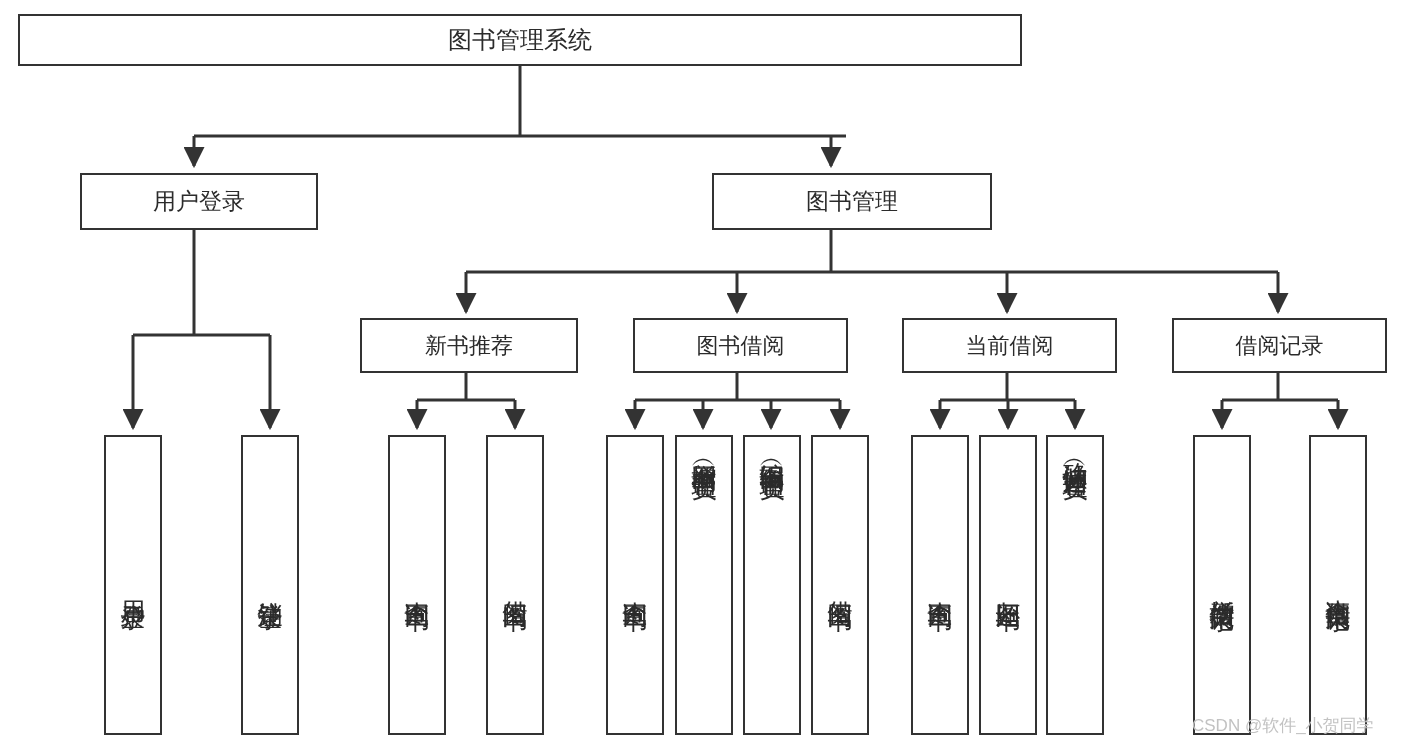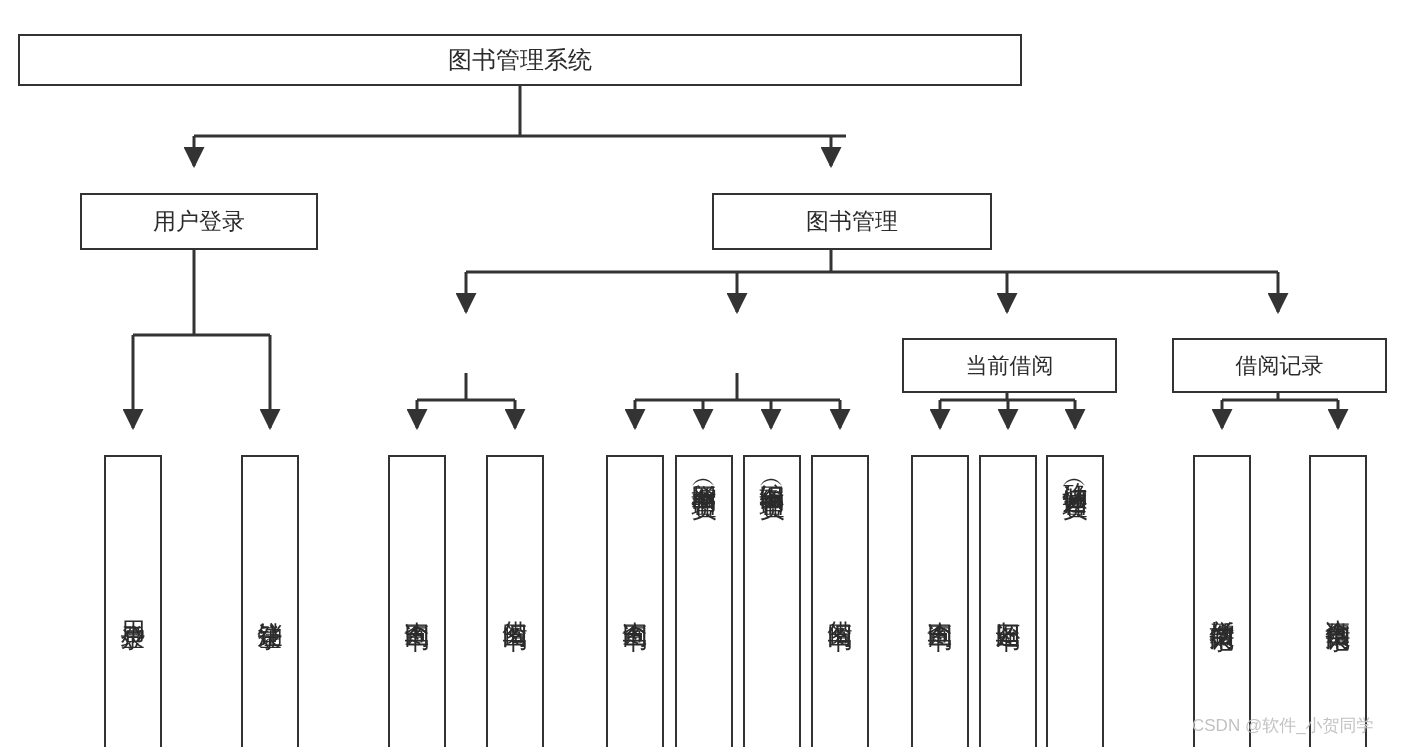--- a/index.html
+++ b/index.html
@@ -28,21 +28,20 @@
   }
   .node {
     position: absolute;
     box-sizing: border-box;
     background: #ffffff;
     border: 2px solid #333333;
     display: flex;
     align-items: center;
     justify-content: center;
     color: #2b2b2b;
-    margin-top: 20px;
   }
   .node-label {
     color: #2b2b2b;
     line-height: 1.25;
     text-align: center;
     white-space: nowrap;
   }
   .root-node .node-label {
     font-size: 24px;
   }
@@ -138,21 +137,27 @@
   </div>
 
   <div class="node branch-node" style="left:80px; top:173px; width:238px; height:57px;">
     <span class="node-label">用户登录</span>
   </div>
 
   <div class="node branch-node" style="left:712px; top:173px; width:280px; height:57px;">
     <span class="node-label">图书管理</span>
   </div>
 
-
+  <div class="node group-node" style="left:360px; top:318px; width:218px; height:55px;">
+    <span class="node-label">新书推荐</span>
+  </div>
+
+  <div class="node group-node" style="left:633px; top:318px; width:215px; height:55px;">
+    <span class="node-label">图书借阅</span>
+  </div>
 
   <div class="node group-node" style="left:902px; top:318px; width:215px; height:55px;">
     <span class="node-label">当前借阅</span>
   </div>
 
   <div class="node group-node" style="left:1172px; top:318px; width:215px; height:55px;justify-content:center;">
     <span class="node-label">借阅记录</span>
   </div>
 
   <div class="node leaf-node centered" style="left:104px; top:435px; width:58px; height:300px;">

